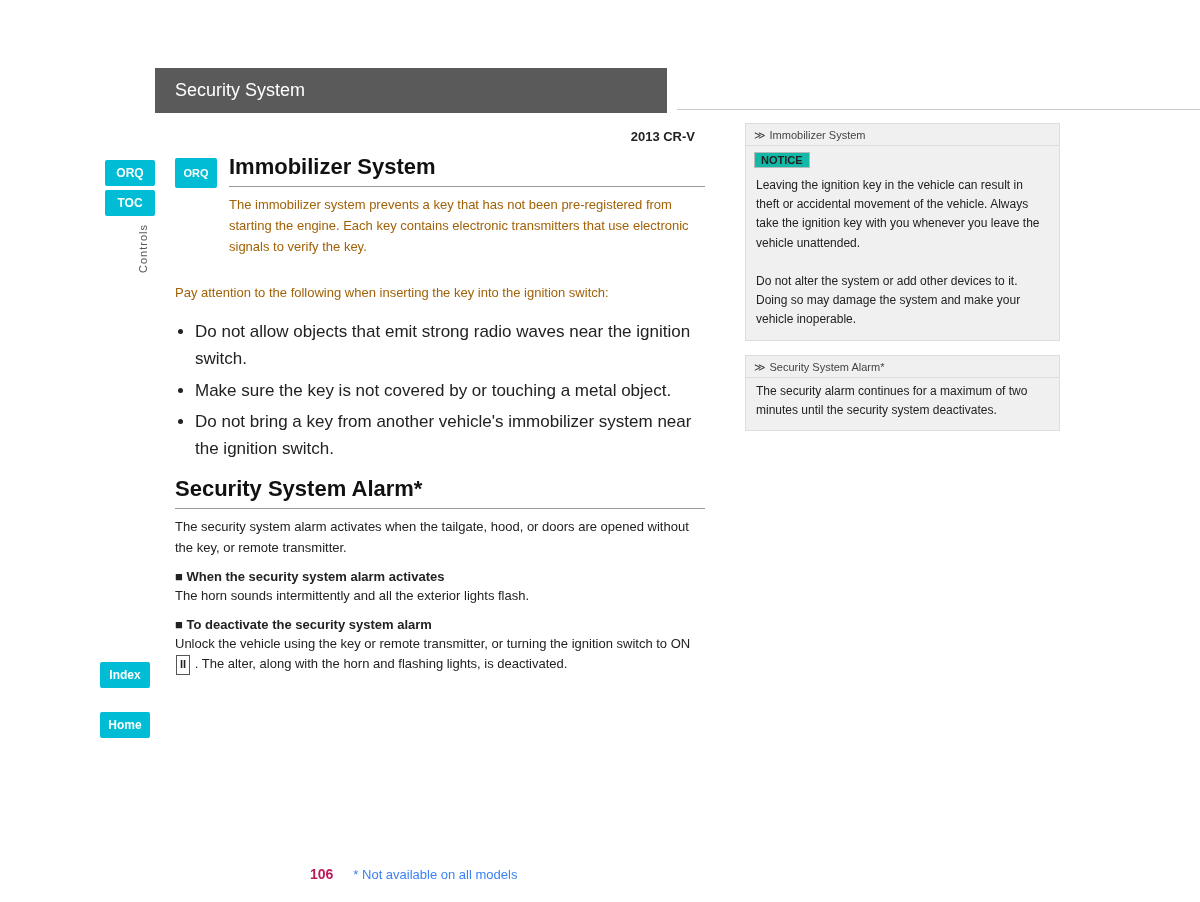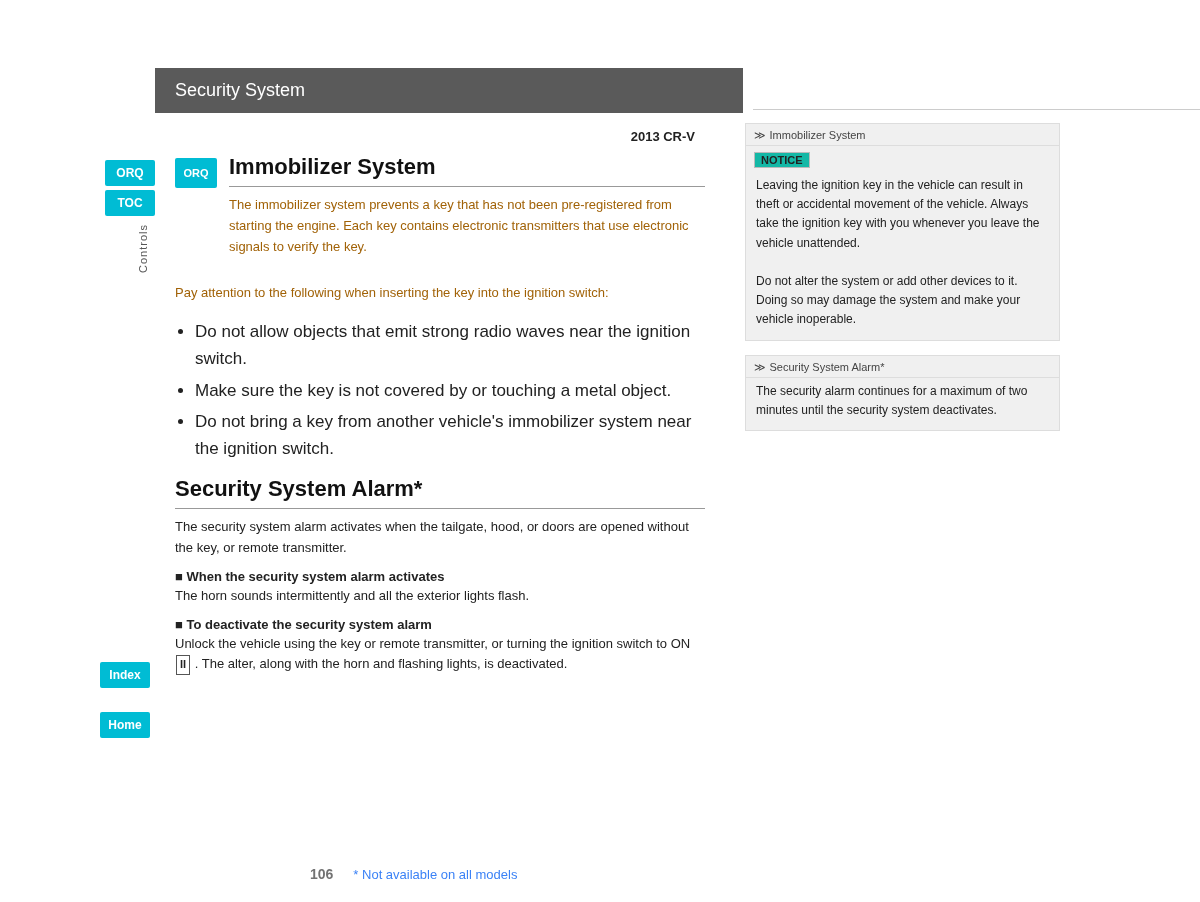--- a/index.html
+++ b/index.html
@@ -81,21 +81,21 @@
     }
 
     
     .section-header {
       background: #5a5a5a;
       color: #fff;
       font-size: 18px;
       font-weight: normal;
       padding: 12px 20px;
       margin-bottom: 0;
-      width: 588px;
+      width: 512px;
     }
 
     .content-area {
       display: flex;
       padding-top: 0;
     }
 
     .left-content {
       width: 570px;
       padding: 16px 20px 20px 20px;
@@ -237,21 +237,21 @@
       bottom: 20px;
       left: 155px;
       display: flex;
       align-items: center;
       gap: 20px;
     }
 
     .page-number {
       font-size: 14px;
       font-weight: bold;
-      color: #737373;
+      color: #be185d;
     }
 
     .footer-note {
       font-size: 13px;
       color: #3b82f6;
     }
 
     .title-with-badge {
       display: flex;
       align-items: flex-start;

